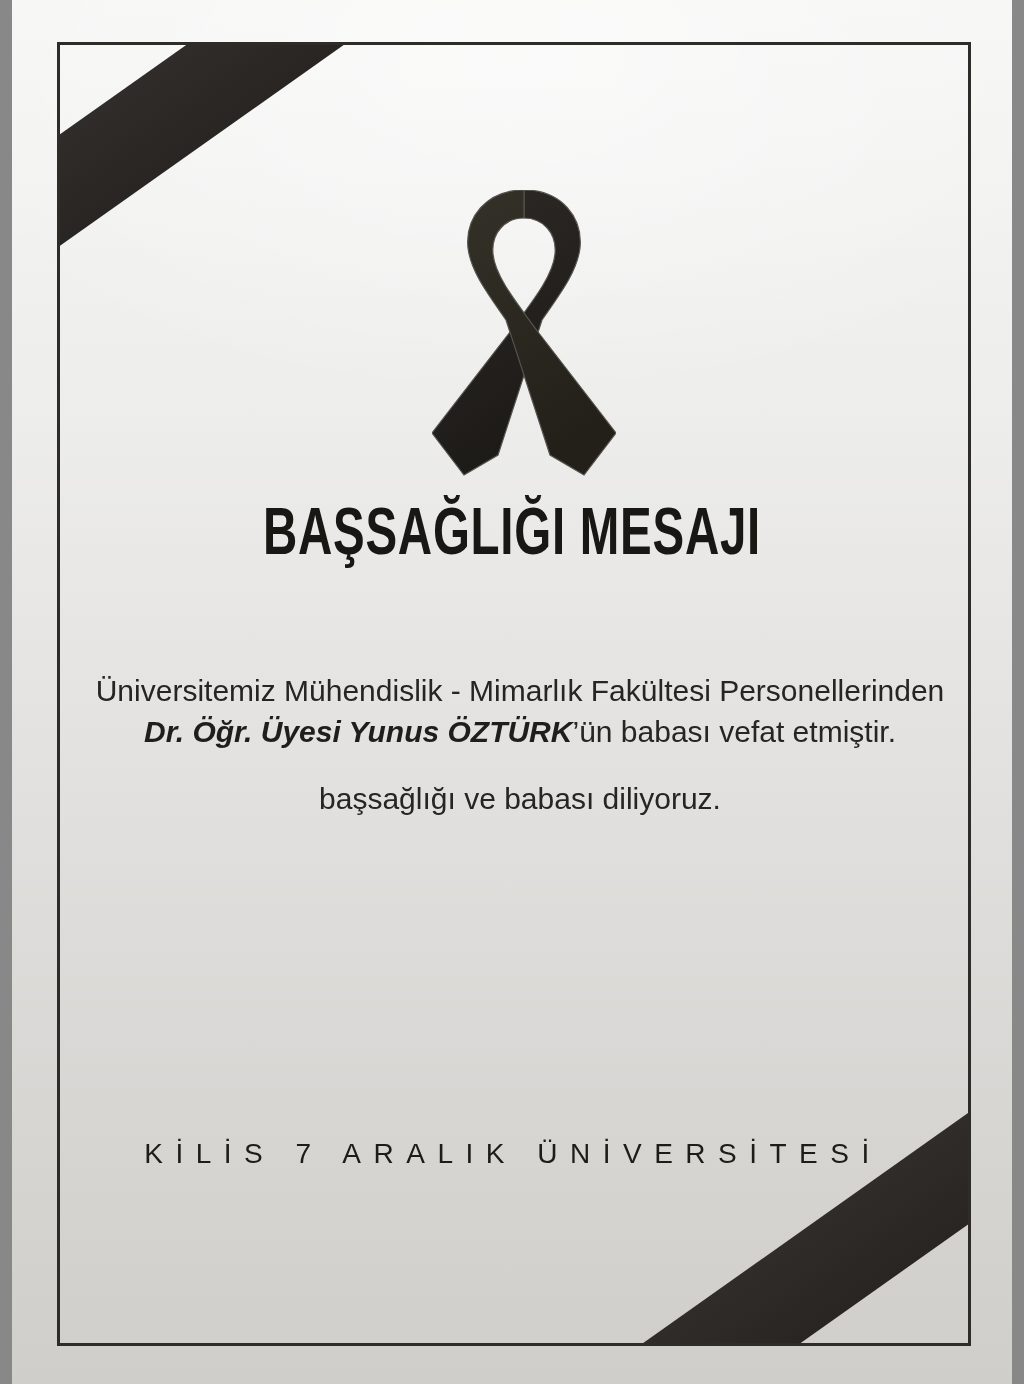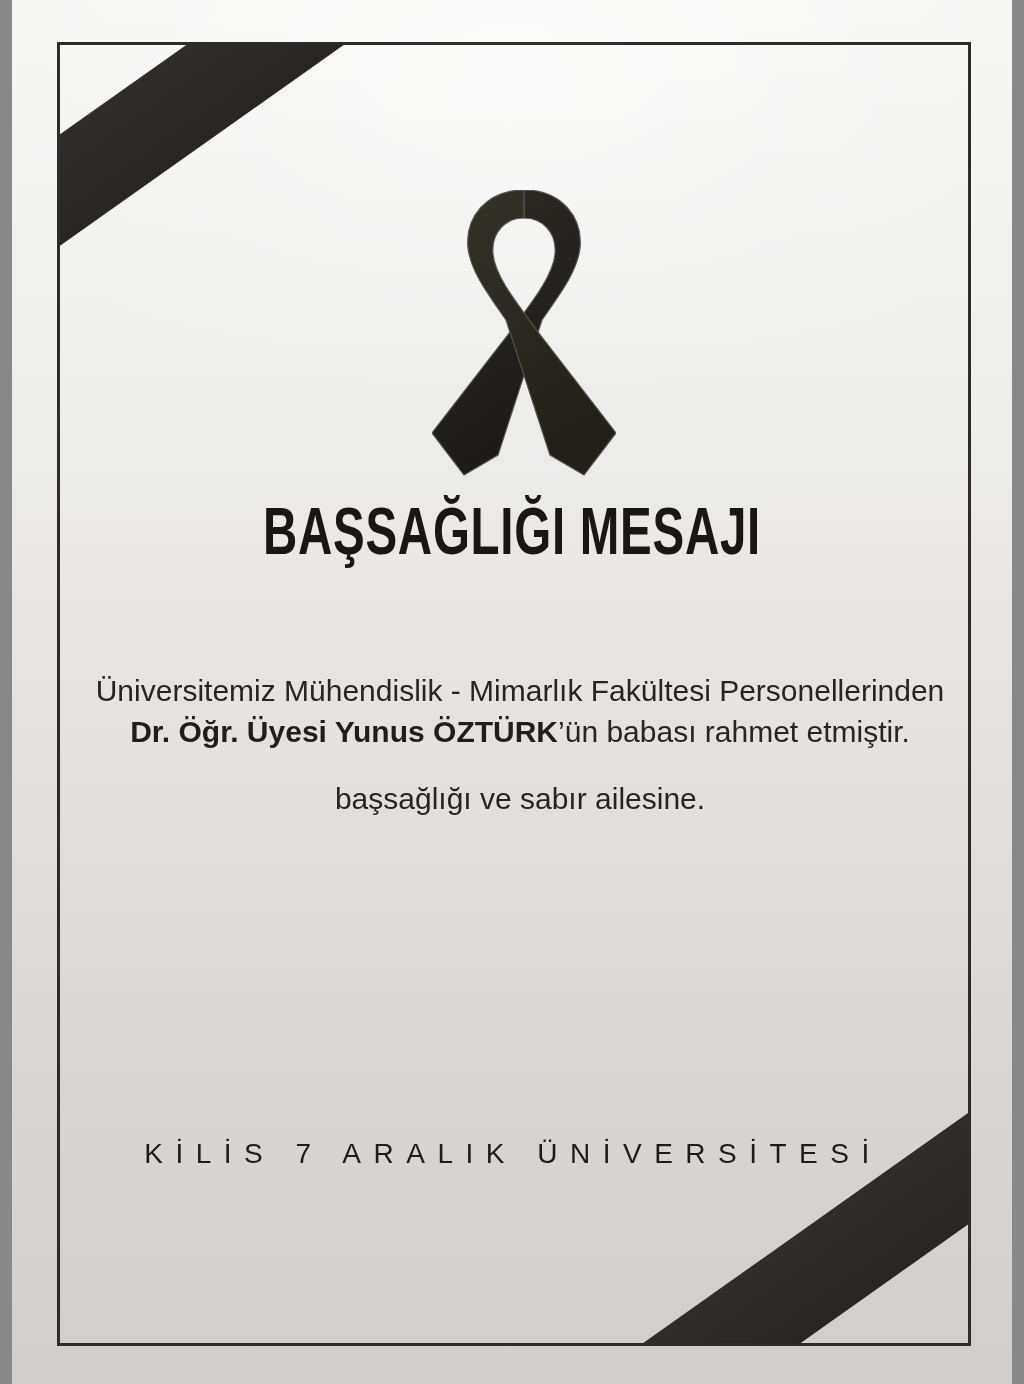--- a/index.html
+++ b/index.html
@@ -66,21 +66,21 @@
     position: absolute;
     left: 0; width: 100%;
     margin: 8px;
     font-size: 30px;
     line-height: 41px;
     color: #262522;
     text-align: center;
     white-space: nowrap;
   }
   .message .line { display: block; }
-  .message b { font-weight: 700; color: #1f1e1b; }
+  .message b { font-weight: 700; color: #1f1e1b; font-style: italic; }
   .msg-1 { top: 662px; }
   .msg-2 { top: 770px; }
 
   .footer {
     position: absolute;
     top: 1139px; left: 0;
     width: 100%;
     margin: 0;
     padding-left: 2px;
     box-sizing: border-box;
@@ -131,22 +131,22 @@
              L 118 265 L 152 285 L 184 243
              L 106 142
              C 84 112 63 86 61 64
              C 59 42 74 28 92 28 Z" fill="url(#gradLeft)" stroke="#56534e" stroke-width="1.2"></path>
   </svg>
 
   <h1 class="title">BAŞSAĞLIĞI MESAJI</h1>
 
   <p class="message msg-1">
     <span class="line">Üniversitemiz Mühendislik - Mimarlık Fakültesi Personellerinden</span>
-    <span class="line"><b>Dr. Öğr. Üyesi Yunus ÖZTÜRK</b><span>’ün babası rahmet etmiştir.</span></span>
+    <span class="line"><b>Dr. Öğr. Üyesi Yunus ÖZTÜRK</b><span>’ün babası vefat etmiştir.</span></span>
   </p>
 
   <p class="message msg-2">
-    <span class="line">başsağlığı ve sabır ailesine.</span>
+    <span class="line">başsağlığı ve babası diliyoruz.</span>
   </p>
 
   <div class="footer">KİLİS 7 ARALIK ÜNİVERSİTESİ</div>
 
 </div>
 
 </body></html>

